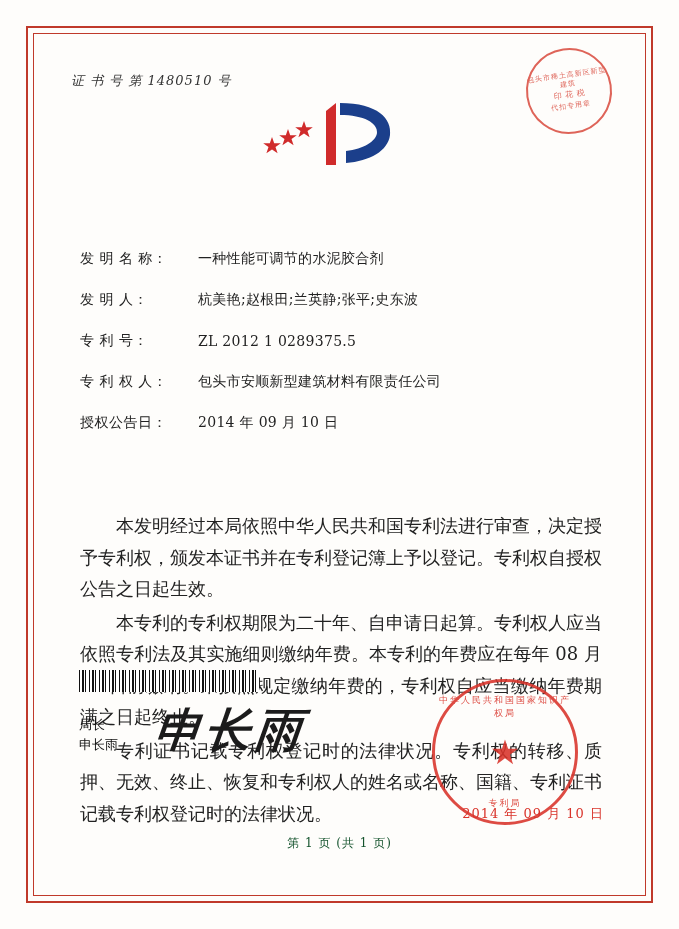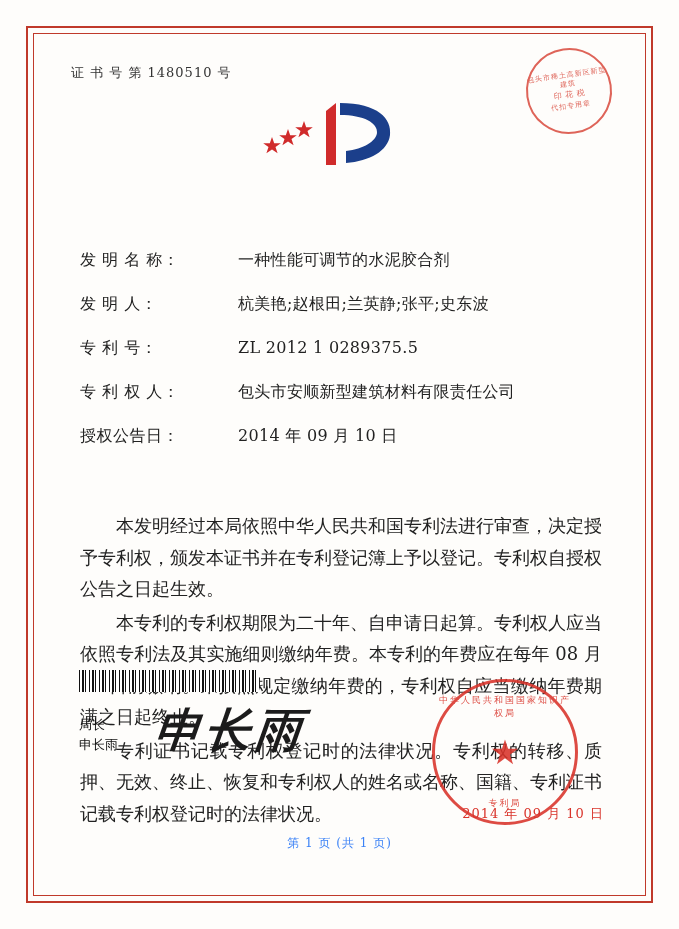--- a/index.html
+++ b/index.html
@@ -45,25 +45,26 @@
     left: 45px;
     top: 45px;
     right: 45px;
     bottom: 45px;
   }
 
   
   .cert-number {
     position: absolute;
     left: 26px;
-    top: 19px;
+    top: 27px;
     font-size: 13px;
     letter-spacing: 1px;
     color: #333;
     font-family: "DejaVu Serif", "Liberation Serif", serif;
+    font-style: italic;
   }
 
   .red-seal-top {
     position: absolute;
     right: 22px;
     top: 3px;
     width: 82px;
     height: 82px;
     border: 2px solid #d94a3d;
     border-radius: 50%;
@@ -115,36 +116,35 @@
 
   
   .fields {
     position: absolute;
     left: 35px;
     right: 30px;
     top: 205px;
   }
   .field-row {
     display: flex;
-    align-items: flex-start;
+    align-items: center;
     margin-bottom: 23px;
-    font-size: 16px;
+    font-size: 14px;
     font-family: "DejaVu Serif", "Liberation Serif", serif;
     color: #222;
   }
   .field-label {
     width: 118px;
     flex: 0 0 118px;
     letter-spacing: .5px;
     white-space: nowrap;
   }
   .field-value {
     flex: 1;
     letter-spacing: .3px;
-    margin-left: 40px;
   }
 
   
   .paragraphs {
     position: absolute;
     left: 35px;
     right: 32px;
     top: 465px;
     font-family: "DejaVu Serif", "Liberation Serif", serif;
     font-size: 18px;
@@ -239,21 +239,21 @@
 
   
   .footer {
     position: absolute;
     left: 0;
     right: 0;
     bottom: 32px;
     text-align: center;
     font-size: 12px;
     font-family: "DejaVu Serif", "Liberation Serif", serif;
-    color: #3b82f6;
+    color: #14532d;
     letter-spacing: 1px;
   }
 </style>
 </head>
 <body>
 
 <div class="page">
 
   <div class="border-outer"></div>
   <div class="border-inner"></div>

